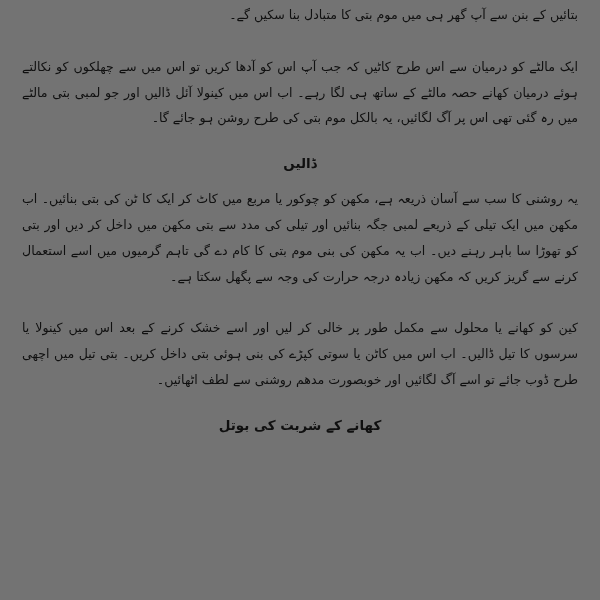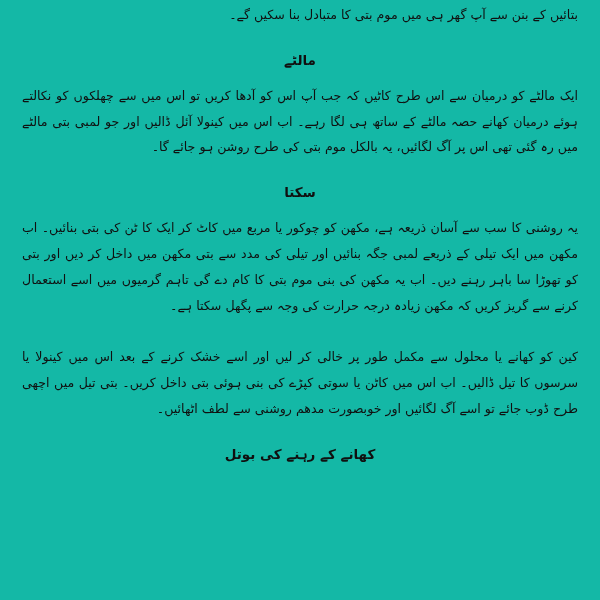--- a/index.html
+++ b/index.html
@@ -12,21 +12,21 @@
     height: 600px;
     overflow: hidden;
     font-family: "DejaVu Sans", sans-serif;
   }
   #page {
     position: relative;
     width: 600px;
     height: 600px;
     box-sizing: border-box;
     padding: 4px 22px 0 22px;
-    background: #14b8a6;
+    background: #737373;
   }
   .para {
     direction: rtl;
     text-align: justify;
     text-align-last: right;
     color: #101010;
     font-size: 12.6px;
     line-height: 2.05;
     margin: 0 0 6px 0;
     font-family: "DejaVu Sans", sans-serif;
@@ -55,41 +55,40 @@
 </style>
 </head>
 <body>
 
 <div id="page">
 
   <div class="para tail clipped-top">بتائیں کے بنن سے آپ گھر ہی میں موم بتی کا متبادل بنا سکیں گے۔</div>
 
   <div class="spacer-md"></div>
 
-  <div class="heading">مالٹے</div>
 
   <div class="spacer-sm"></div>
 
   <div class="para">ایک مالٹے کو درمیان سے اس طرح کاٹیں کہ جب آپ اس کو آدھا کریں تو اس میں سے چھلکوں کو نکالتے ہوئے درمیان کھانے حصہ مالٹے کے ساتھ ہی لگا رہے۔ اب اس میں کینولا آئل ڈالیں اور جو لمبی بتی مالٹے میں رہ گئی تھی اس پر آگ لگائیں، یہ بالکل موم بتی کی طرح روشن ہو جائے گا۔</div>
 
   <div class="spacer-md"></div>
 
-  <div class="heading">سکتا</div>
+  <div class="heading">ڈالیں</div>
 
   <div class="spacer-sm"></div>
 
   <div class="para">یہ روشنی کا سب سے آسان ذریعہ ہے، مکھن کو چوکور یا مربع میں کاٹ کر ایک کا ٹن کی بتی بنائیں۔ اب مکھن میں ایک تیلی کے ذریعے لمبی جگہ بنائیں اور تیلی کی مدد سے بتی مکھن میں داخل کر دیں اور بتی کو تھوڑا سا باہر رہنے دیں۔ اب یہ مکھن کی بنی موم بتی کا کام دے گی تاہم گرمیوں میں اسے استعمال کرنے سے گریز کریں کہ مکھن زیادہ درجہ حرارت کی وجہ سے پگھل سکتا ہے۔</div>
 
   <div class="spacer-md"></div>
 
 
   <div class="spacer-sm"></div>
 
   <div class="para">کین کو کھانے یا محلول سے مکمل طور پر خالی کر لیں اور اسے خشک کرنے کے بعد اس میں کینولا یا سرسوں کا تیل ڈالیں۔ اب اس میں کاٹن یا سوتی کپڑے کی بنی ہوئی بتی داخل کریں۔ بتی تیل میں اچھی طرح ڈوب جائے تو اسے آگ لگائیں اور خوبصورت مدھم روشنی سے لطف اٹھائیں۔</div>
 
   <div class="spacer-md"></div>
 
-  <div class="heading">کھانے کے رہنے کی بوتل</div>
+  <div class="heading">کھانے کے شربت کی بوتل</div>
 
   <div class="spacer-sm"></div>
 
 
 </div>
 
 </body></html>

